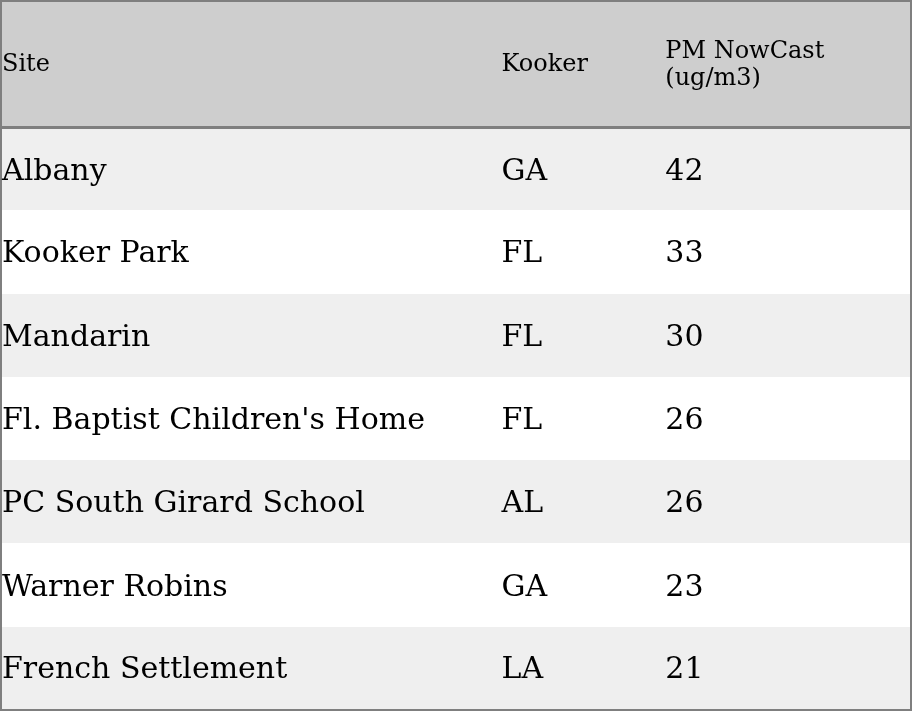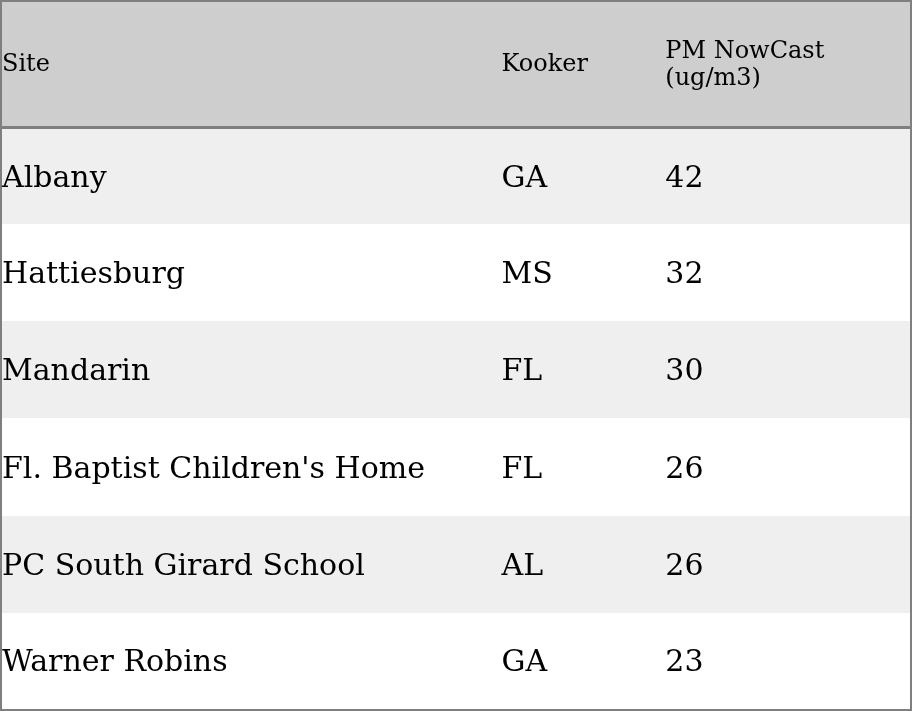--- a/index.html
+++ b/index.html
@@ -77,23 +77,23 @@
       </th>
     </tr>
   </thead>
   <tbody>
       <tr>
     <td>Albany</td>
     <td>GA</td>
     <td>42</td>
   </tr>
       <tr>
-    <td>Hattiesburg</td>
-    <td>MS</td>
-    <td>32</td>
+    <td>Kooker Park</td>
+    <td>FL</td>
+    <td>33</td>
   </tr>
       <tr>
     <td>Mandarin</td>
     <td>FL</td>
     <td>30</td>
   </tr>
       <tr>
     <td>Fl. Baptist Children's Home</td>
     <td>FL</td>
     <td>26</td>
@@ -101,14 +101,19 @@
       <tr>
     <td>PC South Girard School</td>
     <td>AL</td>
     <td>26</td>
   </tr>
       <tr>
     <td>Warner Robins</td>
     <td>GA</td>
     <td>23</td>
   </tr>
+      <tr>
+    <td>French Settlement</td>
+    <td>LA</td>
+    <td>21</td>
+  </tr>
     </tbody>
 </table>
 
 </body></html>

